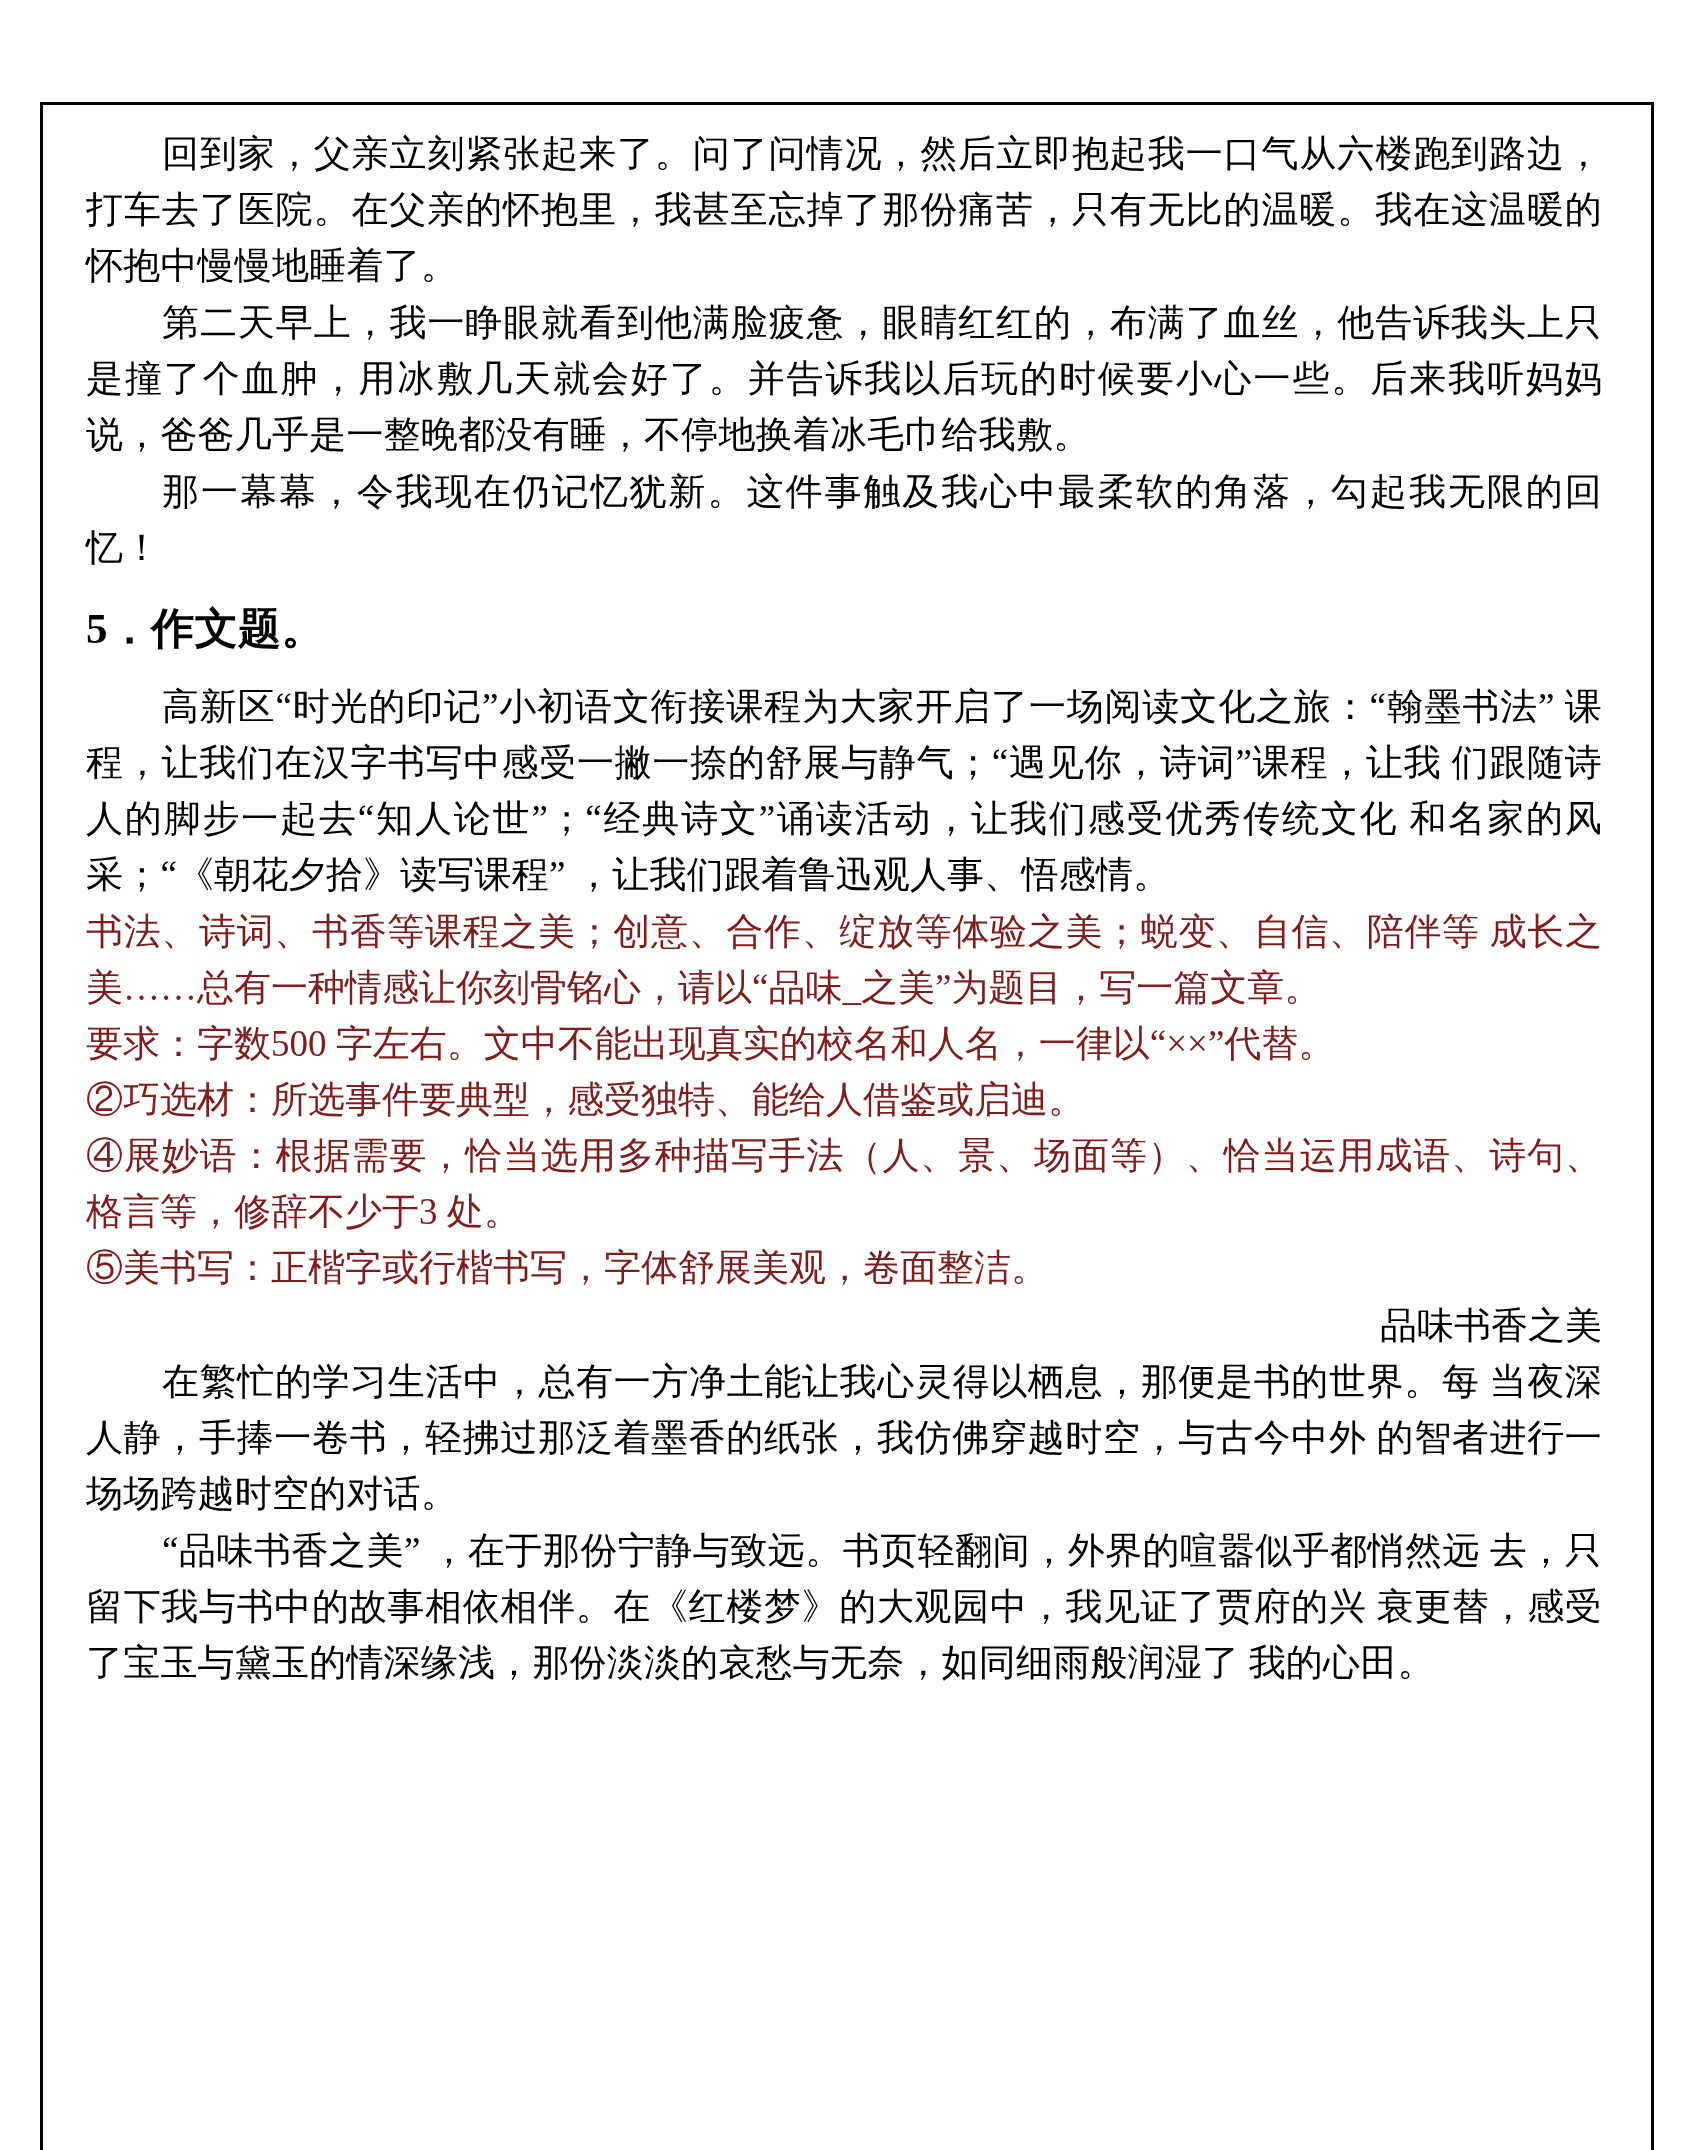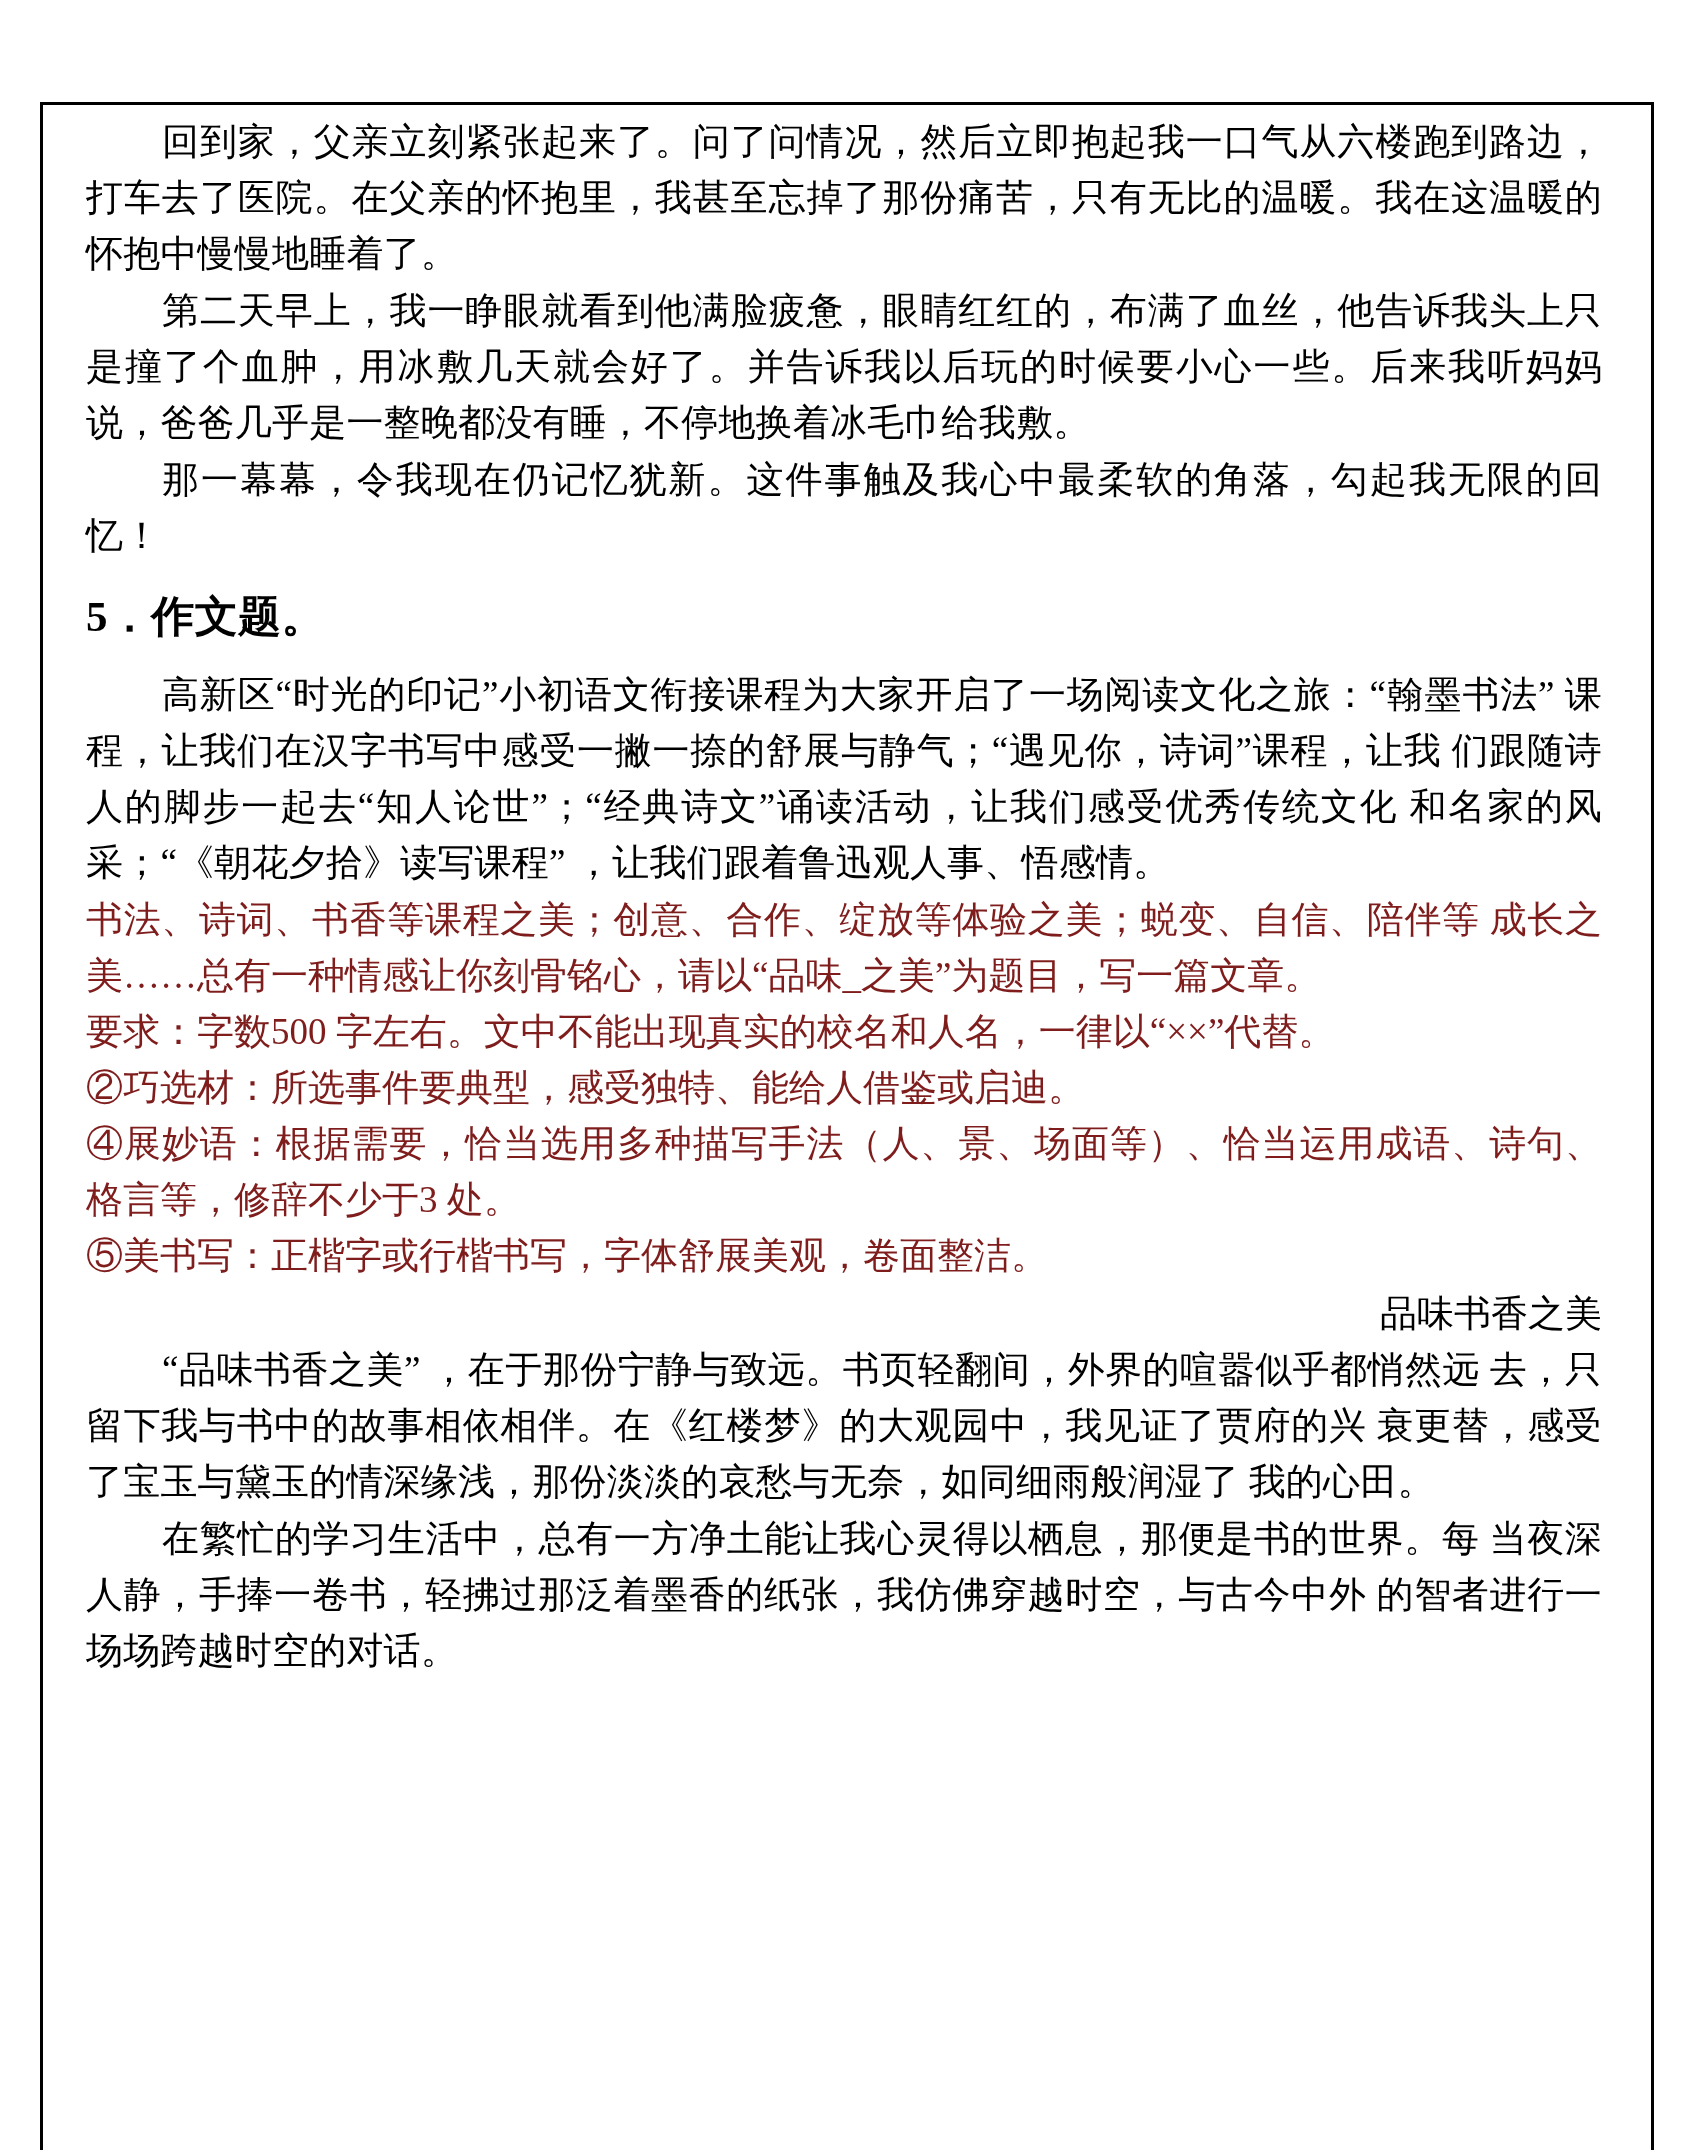--- a/index.html
+++ b/index.html
@@ -22,21 +22,21 @@
     width: 1614px;
     height: 2209px;
     border: 3.9px solid #000000;
     box-sizing: border-box;
     background: #ffffff;
   }
 
   #content {
     position: absolute;
     left: 43px;
-    top: 9px;
+    top: 21px;
     width: 1516px;
   }
 
   .para {
     font-size: 37px;
     line-height: 56px;
     color: #000000;
     text-align: justify;
     text-justify: inter-ideograph;
     margin: 0 0 0.9px 0;
@@ -109,19 +109,19 @@
 
 
       <p class="blue">④展妙语：根据需要，恰当选用多种描写手法（人、景、场面等）、恰当运用成语、诗句、格言等，修辞不少于3 处。</p>
 
       <p class="blue">⑤美书写：正楷字或行楷书写，字体舒展美观，卷面整洁。</p>
 
     </div>
 
     <p class="essay-title">品味书香之美</p>
 
+    <p class="para indent2">在繁忙的学习生活中，总有一方净土能让我心灵得以栖息，那便是书的世界。每 当夜深人静，手捧一卷书，轻拂过那泛着墨香的纸张，我仿佛穿越时空，与古今中外 的智者进行一场场跨越时空的对话。</p>
+
     <p class="para indent2">“品味书香之美” ，在于那份宁静与致远。书页轻翻间，外界的喧嚣似乎都悄然远 去，只留下我与书中的故事相依相伴。在《红楼梦》的大观园中，我见证了贾府的兴 衰更替，感受了宝玉与黛玉的情深缘浅，那份淡淡的哀愁与无奈，如同细雨般润湿了 我的心田。</p>
-
-    <p class="para indent2">在繁忙的学习生活中，总有一方净土能让我心灵得以栖息，那便是书的世界。每 当夜深人静，手捧一卷书，轻拂过那泛着墨香的纸张，我仿佛穿越时空，与古今中外 的智者进行一场场跨越时空的对话。</p>
 
   </div>
 </div>
 
 
 </body></html>

